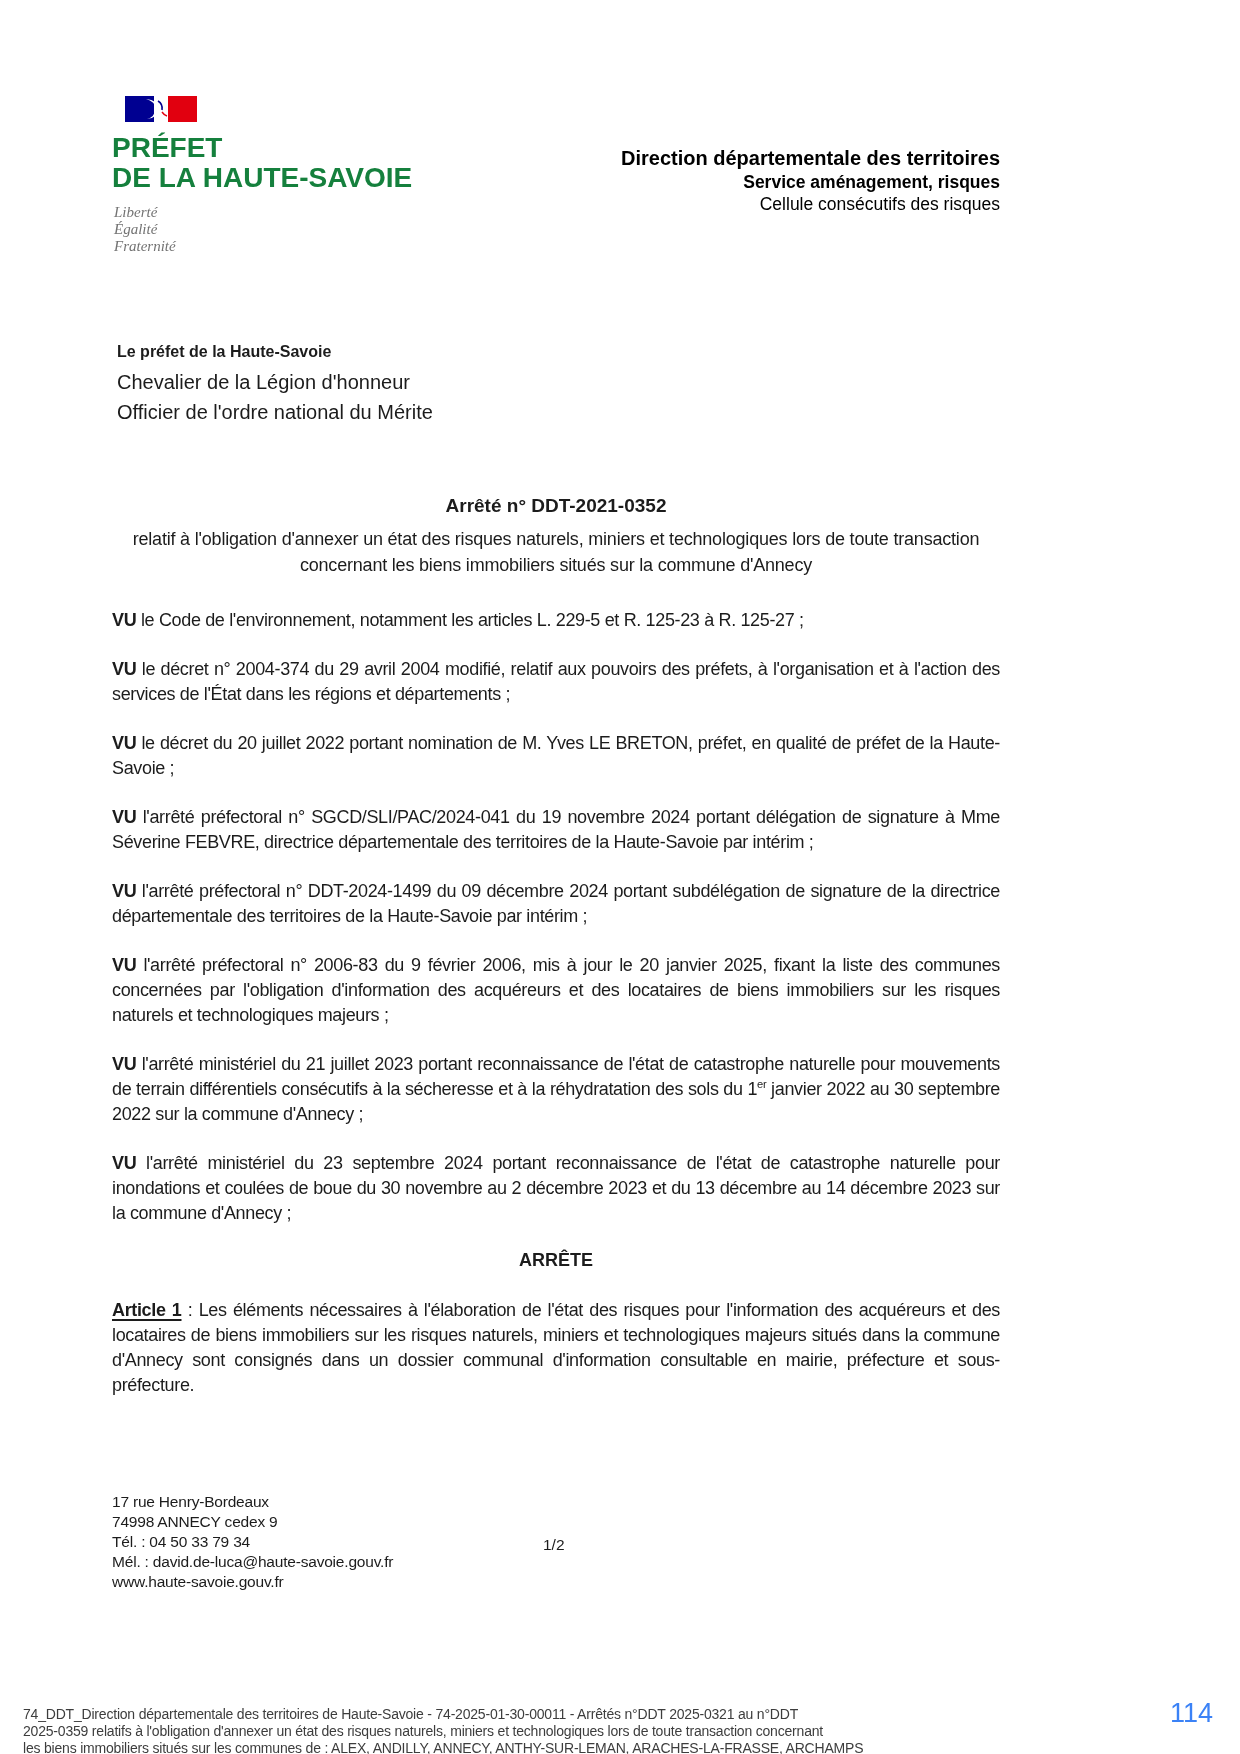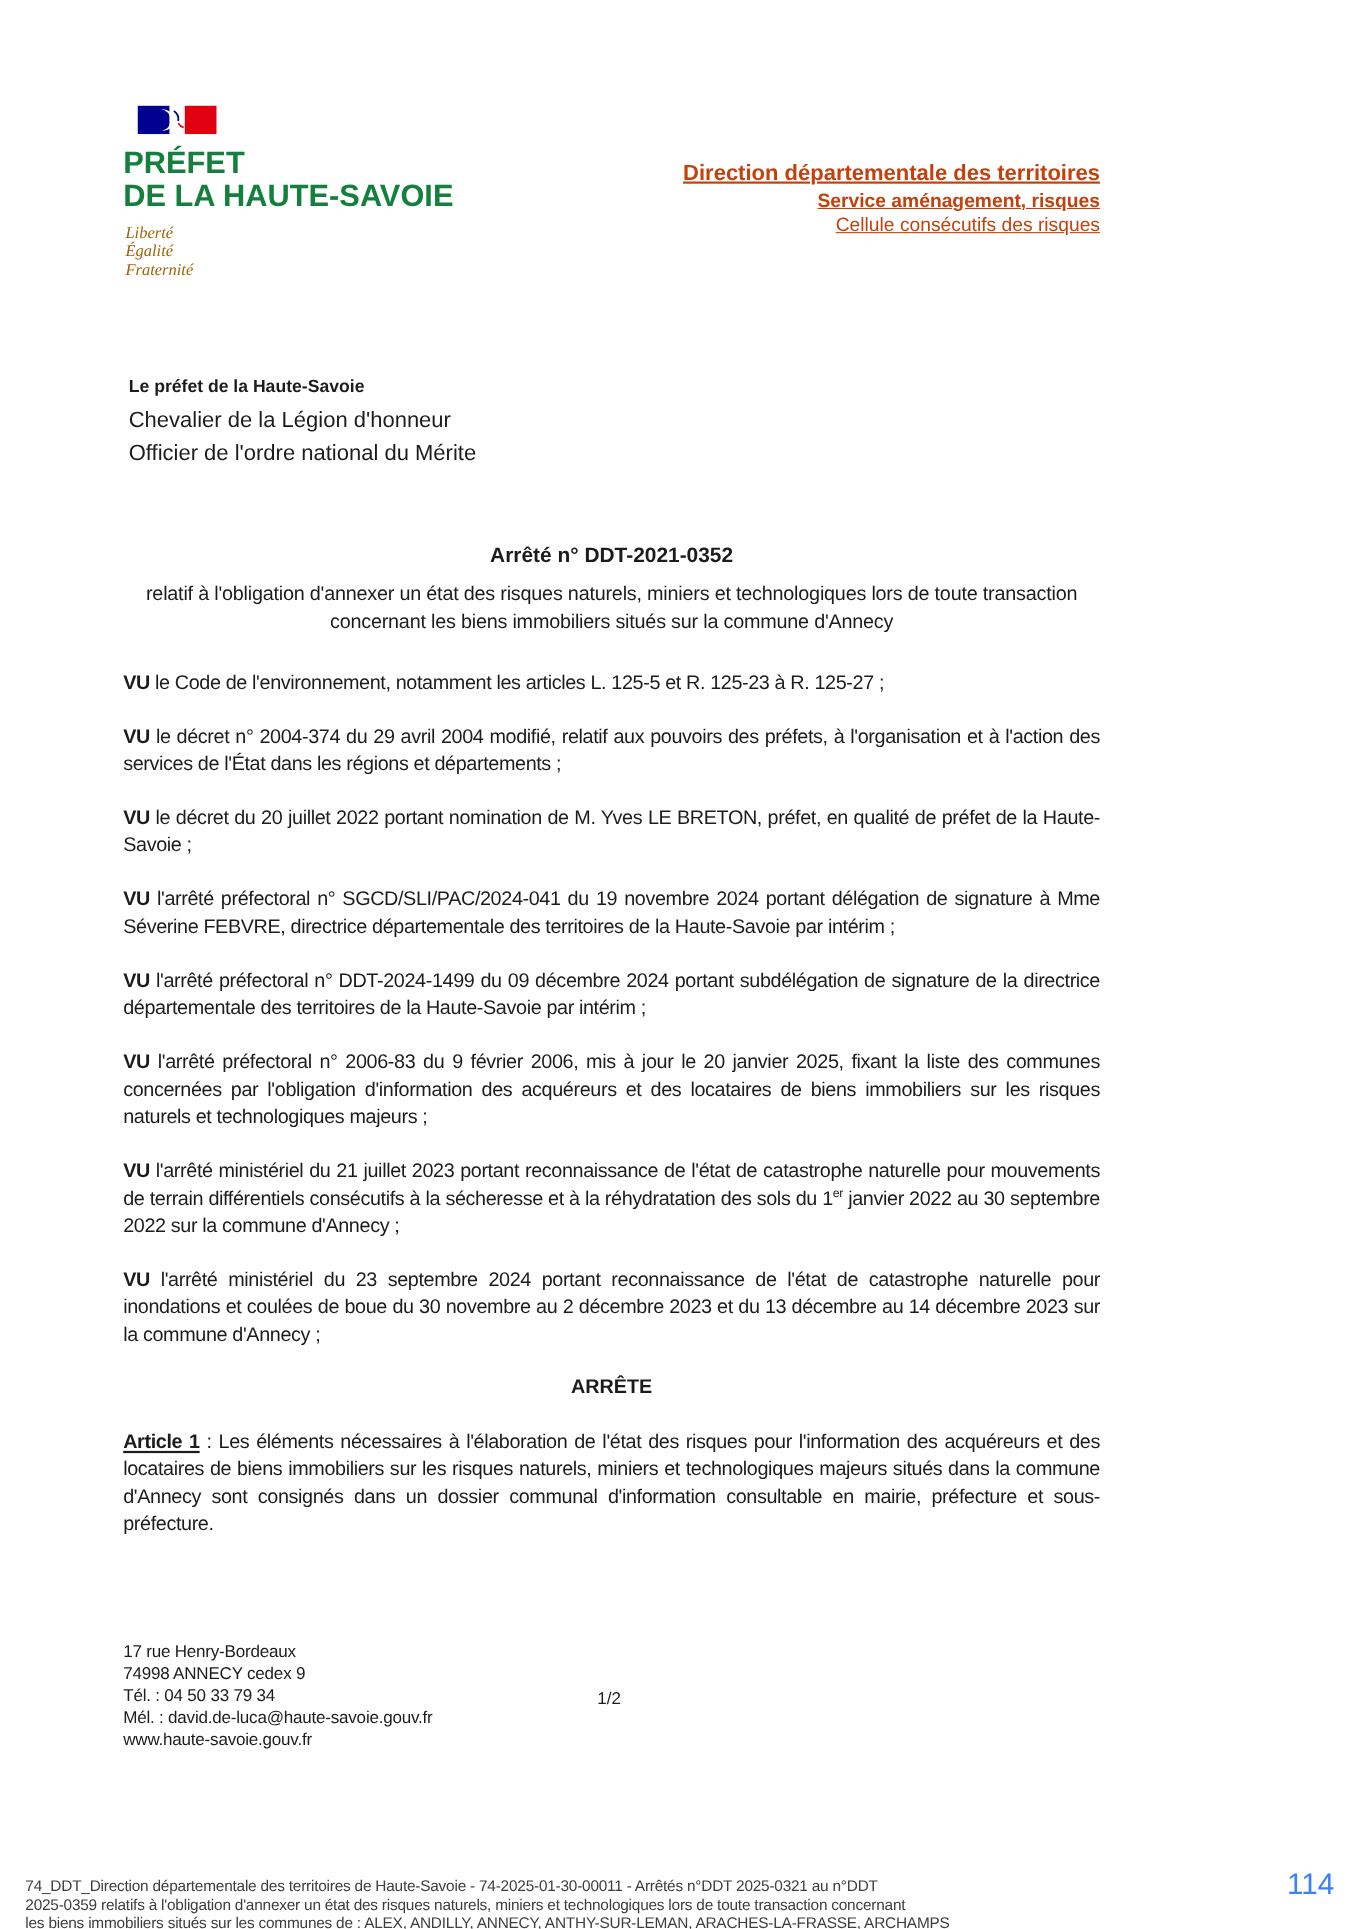--- a/index.html
+++ b/index.html
@@ -6,23 +6,23 @@
   .page{
     position:relative;width:1240px;height:1754px;background:#ffffff;overflow:hidden;
     font-family:"Liberation Sans","DejaVu Sans",sans-serif;color:#1c1c1c;
   }
   
   .logo-block{position:absolute;left:112px;top:96px;}
   .flag{display:block;margin-left:13px;width:72px;height:26px;}
   .logo-line{font-weight:bold;font-size:28px;line-height:30px;color:#15803d;letter-spacing:0px;}
   .logo-line.first{margin-top:11px;}
   .motto{margin-top:11px;margin-left:2px;font-family:"Liberation Serif","DejaVu Serif",serif;
-         font-style:italic;font-size:15px;line-height:17px;color:#a16207;}
+         font-style:italic;font-size:15px;line-height:17px;color:#737373;}
   
-  .header-right{position:absolute;top:146px;left:440px;width:560px;text-align:right;color:#c2410c;text-decoration:underline;}
+  .header-right{position:absolute;top:146px;left:440px;width:560px;text-align:right;color:#000000;}
   .hr1{font-size:20px;font-weight:bold;line-height:25px;}
   .hr2{font-size:17.5px;font-weight:bold;line-height:22px;}
   .hr3{font-size:17.5px;line-height:22px;}
   
   .authority{position:absolute;left:117px;top:337px;}
   .auth-title{font-weight:bold;font-size:16px;line-height:30px;}
   .auth-line{font-size:20px;line-height:30px;}
   
   .decree-title{position:absolute;left:112px;top:495px;width:888px;text-align:center;
                 font-weight:bold;font-size:19px;}
@@ -75,21 +75,21 @@
   <div class="authority">
     <div class="auth-title">Le préfet de la Haute-Savoie</div>
     <div class="auth-line">Chevalier de la Légion d'honneur</div>
     <div class="auth-line">Officier de l'ordre national du Mérite</div>
   </div>
 
   <div class="decree-title">Arrêté n° DDT-2021-0352</div>
   <div class="decree-subtitle">relatif à l'obligation d'annexer un état des risques naturels, miniers et technologiques lors de toute transaction concernant les biens immobiliers situés sur la commune d'Annecy</div>
 
   <div class="content">
-    <p class="clause"><span class="vu">VU</span><span> le Code de l'environnement, notamment les articles L. 125-5 et R. 125-23 à R. 125-27 ;</span></p>
+    <p class="clause"><span class="vu">VU</span><span> le Code de l'environnement, notamment les articles L. 229-5 et R. 125-23 à R. 125-27 ;</span></p>
     <p class="clause"><span class="vu">VU</span><span> le décret n° 2004-374 du 29 avril 2004 modifié, relatif aux pouvoirs des préfets, à l'organisation et à l'action des services de l'État dans les régions et départements ;</span></p>
     <p class="clause"><span class="vu">VU</span><span> le décret du 20 juillet 2022 portant nomination de M. Yves LE BRETON, préfet, en qualité de préfet de la Haute-Savoie ;</span></p>
     <p class="clause"><span class="vu">VU</span><span> l'arrêté préfectoral n° SGCD/SLI/PAC/2024-041 du 19 novembre 2024 portant délégation de signature à Mme Séverine FEBVRE, directrice départementale des territoires de la Haute-Savoie par intérim ;</span></p>
     <p class="clause"><span class="vu">VU</span><span> l'arrêté préfectoral n° DDT-2024-1499 du 09 décembre 2024 portant subdélégation de signature de la directrice départementale des territoires de la Haute-Savoie par intérim ;</span></p>
     <p class="clause"><span class="vu">VU</span><span> l'arrêté préfectoral n° 2006-83 du 9 février 2006, mis à jour le 20 janvier 2025, fixant la liste des communes concernées par l'obligation d'information des acquéreurs et des locataires de biens immobiliers sur les risques naturels et technologiques majeurs ;</span></p>
     <p class="clause"><span class="vu">VU</span><span> l'arrêté ministériel du 21 juillet 2023 portant reconnaissance de l'état de catastrophe naturelle pour mouvements de terrain différentiels consécutifs à la sécheresse et à la réhydratation des sols du 1</span><sup>er</sup><span> janvier 2022 au 30 septembre 2022 sur la commune d'Annecy ;</span></p>
     <p class="clause"><span class="vu">VU</span><span> l'arrêté ministériel du 23 septembre 2024 portant reconnaissance de l'état de catastrophe naturelle pour inondations et coulées de boue du 30 novembre au 2 décembre 2023 et du 13 décembre au 14 décembre 2023 sur la commune d'Annecy ;</span></p>
 
     <div class="arrete-heading">ARRÊTE</div>
 

